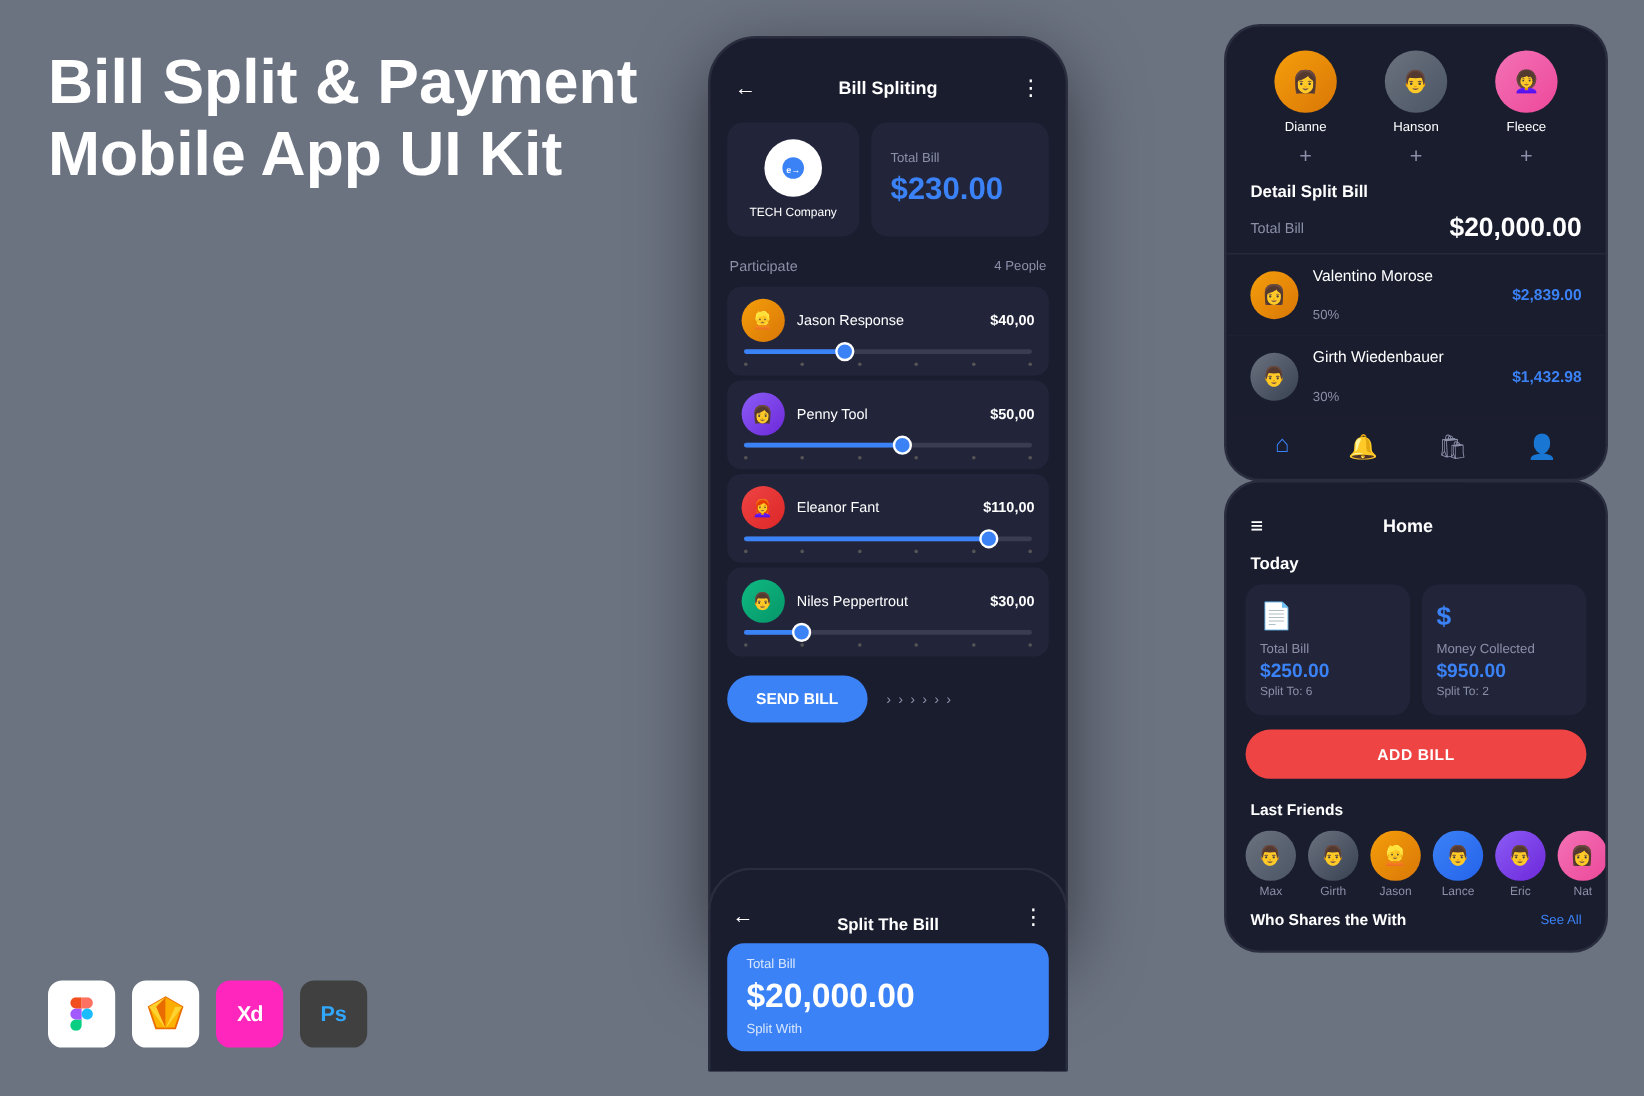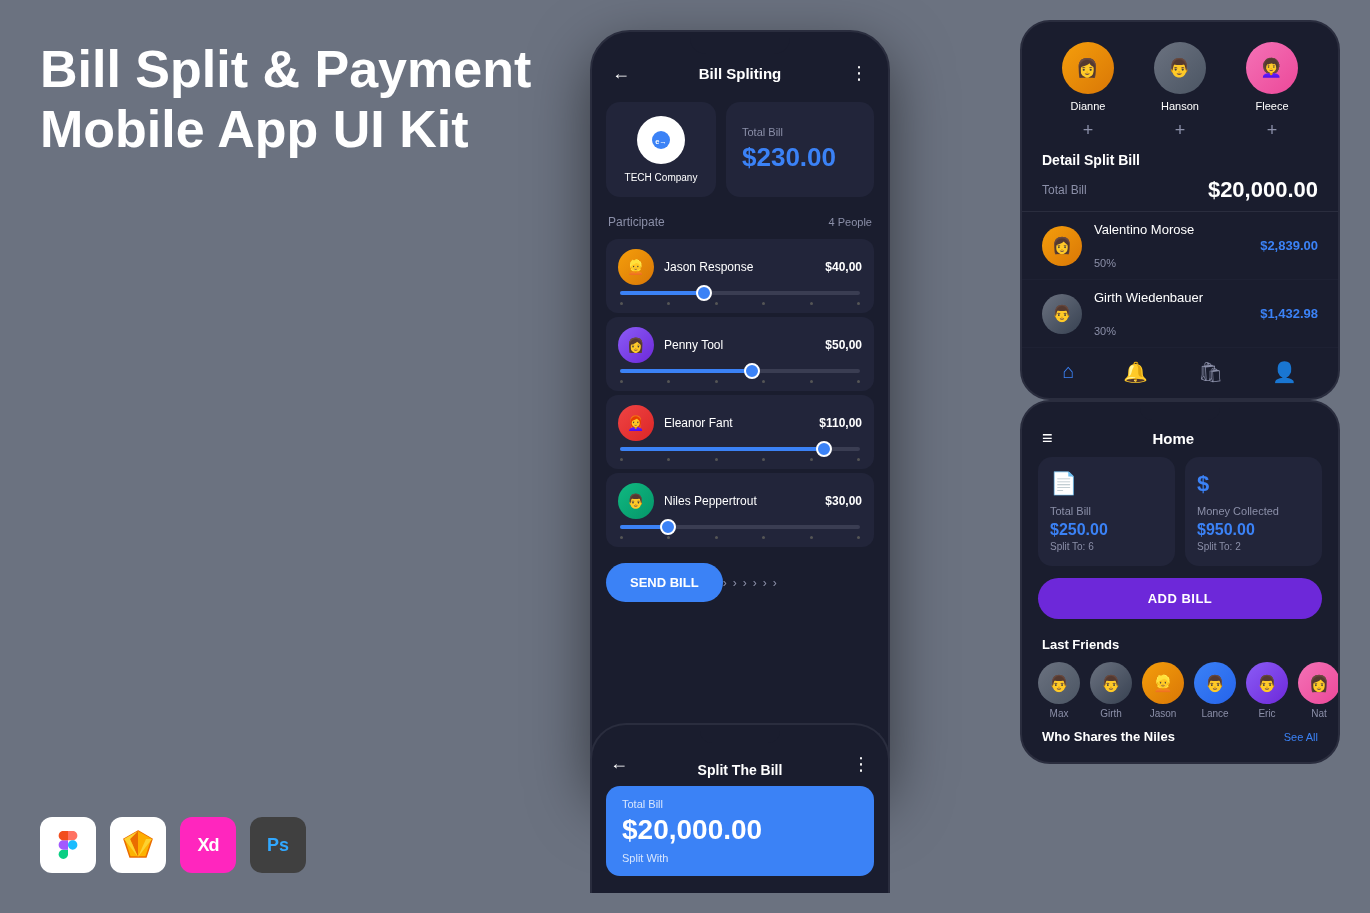--- a/index.html
+++ b/index.html
@@ -205,21 +205,21 @@
       height: 3px;
       background: #555;
       border-radius: 50%;
     }
 
     
     .phone-bottom {
       padding: 12px 14px;
       display: flex;
       align-items: center;
-      gap: 0;
+      gap: 16px;
     }
     .send-btn {
       background: #3b82f6;
       color: #fff;
       border: none;
       border-radius: 24px;
       padding: 12px 24px;
       font-size: 13px;
       font-weight: 600;
       cursor: pointer;
@@ -372,21 +372,21 @@
     }
     .today-card-icon { font-size: 22px; margin-bottom: 8px; color: #8b8fa8; }
     .today-card-title { font-size: 11px; color: #8b8fa8; margin-bottom: 4px; }
     .today-card-amount { font-size: 16px; font-weight: 700; color: #3b82f6; margin-bottom: 2px; }
     .today-card-sub { font-size: 10px; color: #8b8fa8; }
 
     .add-bill-btn {
       display: block;
       width: calc(100% - 32px);
       margin: 0 16px 14px;
-      background: #6d28d9;
+      background: #ef4444;
       color: #fff;
       border: none;
       border-radius: 24px;
       padding: 13px;
       font-size: 13px;
       font-weight: 600;
       text-align: center;
       cursor: pointer;
       letter-spacing: 0.5px;
     }
@@ -715,20 +715,21 @@
 </div>
 
 <div class="right-panel-bottom">
   <div class="phone-notch-small"></div>
   <div class="home-header">
     <span class="hamburger">≡</span>
     <span class="home-title">Home</span>
     <span style="width:24px;"></span>
   </div>
 
+  <div class="today-label">Today</div>
 
   <div class="today-cards">
     <div class="today-card">
       <div class="today-card-icon">📄</div>
       <div class="today-card-title">Total Bill</div>
       <div class="today-card-amount">$250.00</div>
       <div class="today-card-sub">Split To: 6</div>
     </div>
     <div class="today-card">
       <div class="today-card-icon" style="color:#3b82f6;font-size:22px;font-weight:700;">$</div>
@@ -765,21 +766,21 @@
       <div class="friend-avatar av-eric">👨</div>
       <span class="friend-name">Eric</span>
     </div>
     <div class="friend-item">
       <div class="friend-avatar av-fleece">👩</div>
       <span class="friend-name">Nat</span>
     </div>
   </div>
 
   <div class="who-shares-header">
-    <span class="who-shares-label">Who Shares the Niles</span>
+    <span class="who-shares-label">Who Shares the With</span>
     <span class="who-shares-see-all">See All</span>
   </div>
 </div>
 
 <div class="phone-bottom-left">
   <div class="split-phone-notch"></div>
   <div class="split-phone-header">
     <span class="back-arrow">←</span>
     <span class="split-phone-title">Split The Bill</span>
     <span class="dots-menu">⋮</span>

